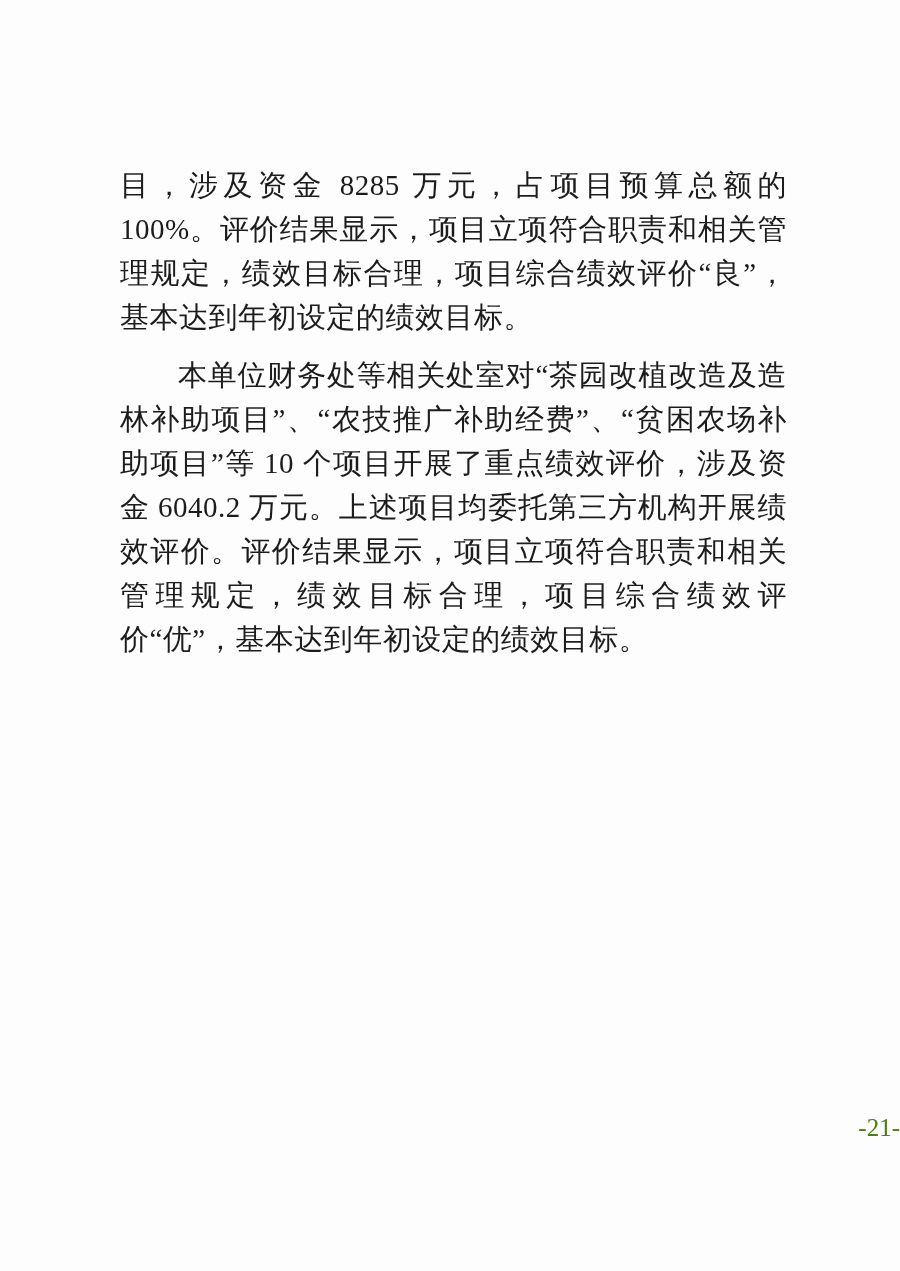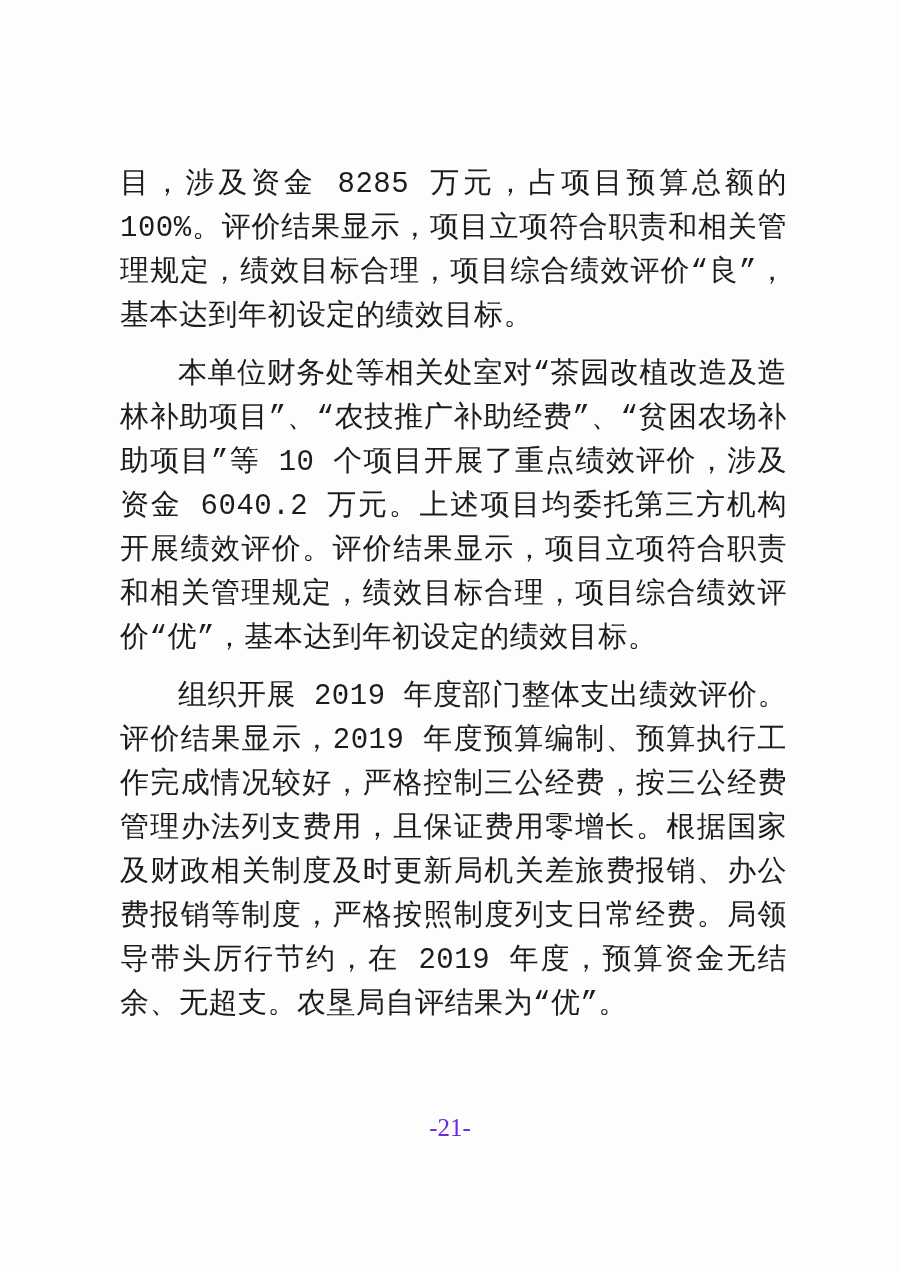--- a/index.html
+++ b/index.html
@@ -23,43 +23,41 @@
     top: 163px;
     width: 667px;
   }
   .para {
     font-size: 29px;
     line-height: 44px;
     text-align: justify;
     text-justify: inter-character;
     color: #1c1c1c;
     letter-spacing: 0.5px;
-    font-family: Liberation Mono, monospace;
   }
   .para + .para {
     margin-top: 14px;
   }
   .para.indent {
     text-indent: 2em;
   }
   .page-number {
     position: absolute;
     left: 0;
     top: 1112px;
     width: 900px;
-    text-align: center;
+    text-align: right;
     font-size: 25px;
     line-height: 32px;
-    color: #6d28d9;
+    color: #4d7c0f;
   }
 </style>
 </head>
 <body>
 
 <div class="page">
   <div class="text-block">
     <p class="para">目，涉及资金 8285 万元，占项目预算总额的 100%。评价结果显示，项目立项符合职责和相关管理规定，绩效目标合理，项目综合绩效评价“良”，基本达到年初设定的绩效目标。</p>
     <p class="para indent">本单位财务处等相关处室对“茶园改植改造及造林补助项目”、“农技推广补助经费”、“贫困农场补助项目”等 10 个项目开展了重点绩效评价，涉及资金 6040.2 万元。上述项目均委托第三方机构开展绩效评价。评价结果显示，项目立项符合职责和相关管理规定，绩效目标合理，项目综合绩效评价“优”，基本达到年初设定的绩效目标。</p>
-    <p class="para indent">组织开展 2019 年度部门整体支出绩效评价。评价结果显示，2019 年度预算编制、预算执行工作完成情况较好，严格控制三公经费，按三公经费管理办法列支费用，且保证费用零增长。根据国家及财政相关制度及时更新局机关差旅费报销、办公费报销等制度，严格按照制度列支日常经费。局领导带头厉行节约，在 2019 年度，预算资金无结余、无超支。农垦局自评结果为“优”。</p>
   </div>
 
   <div class="page-number">-21-</div>
 </div>
 
 </body></html>

